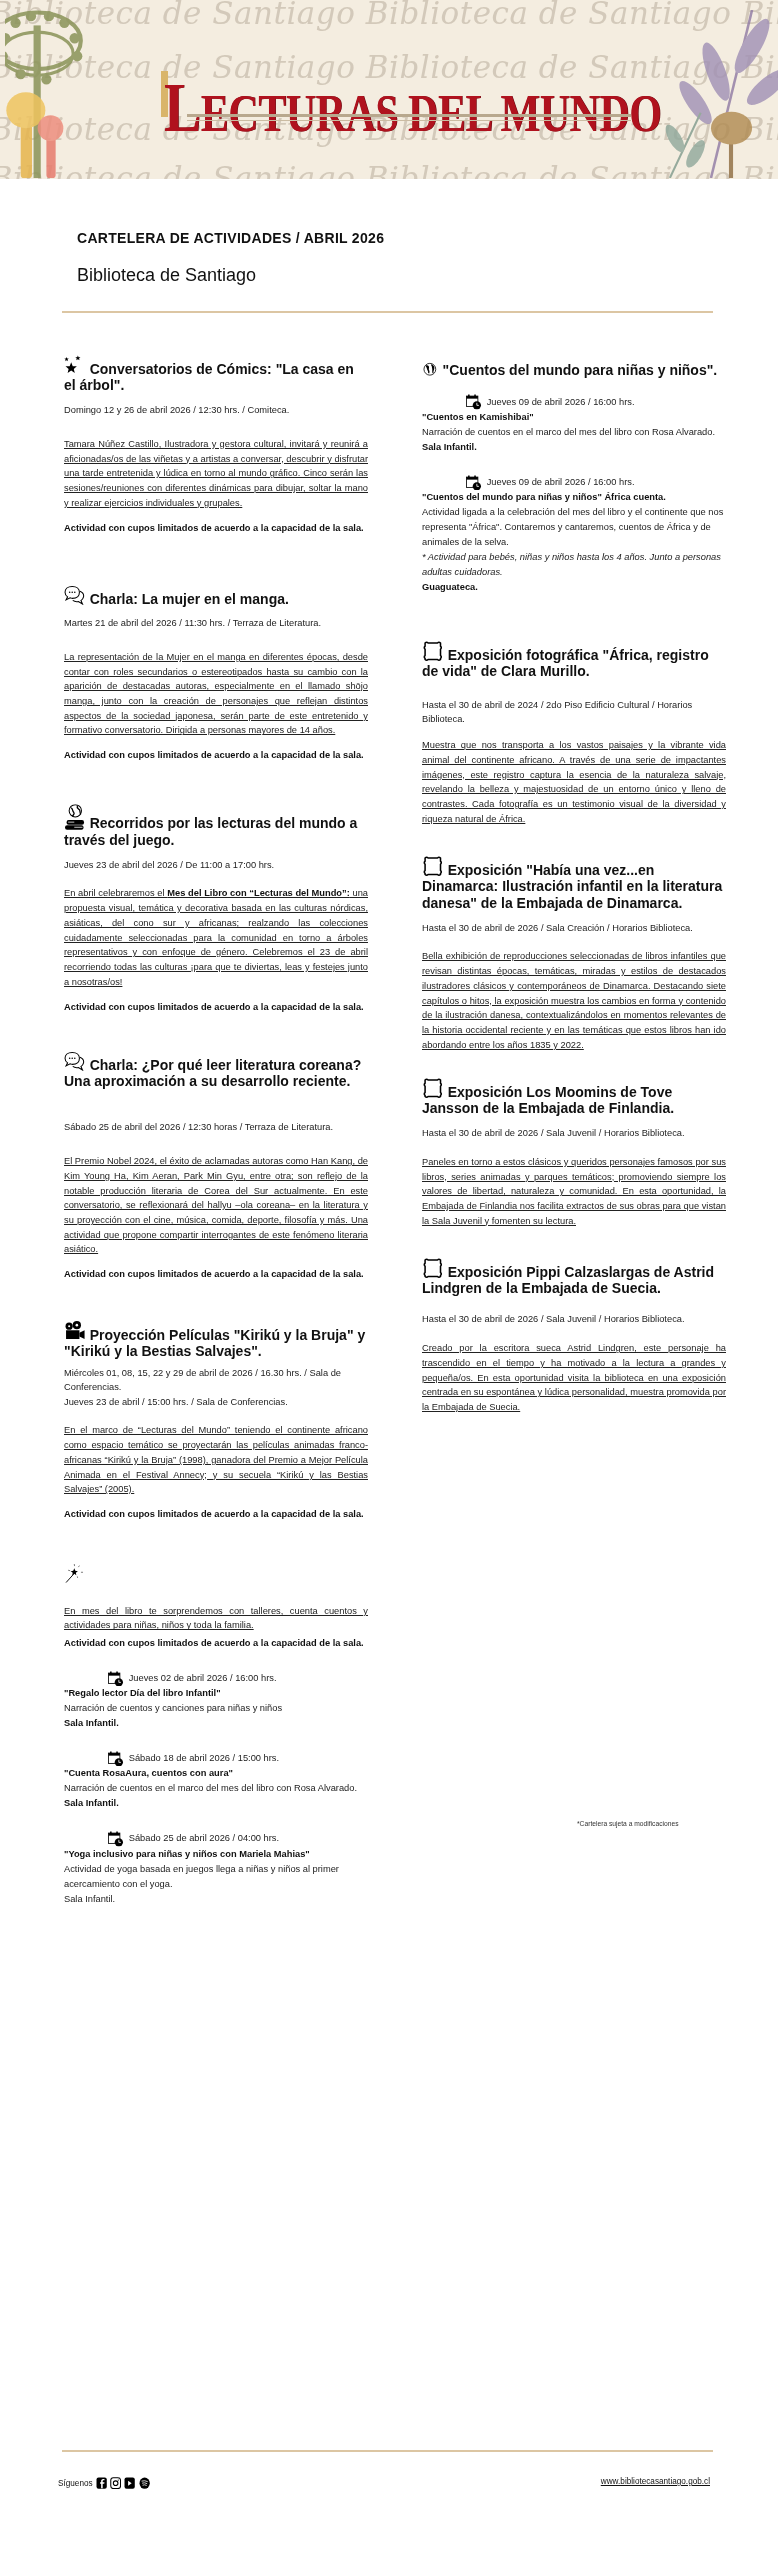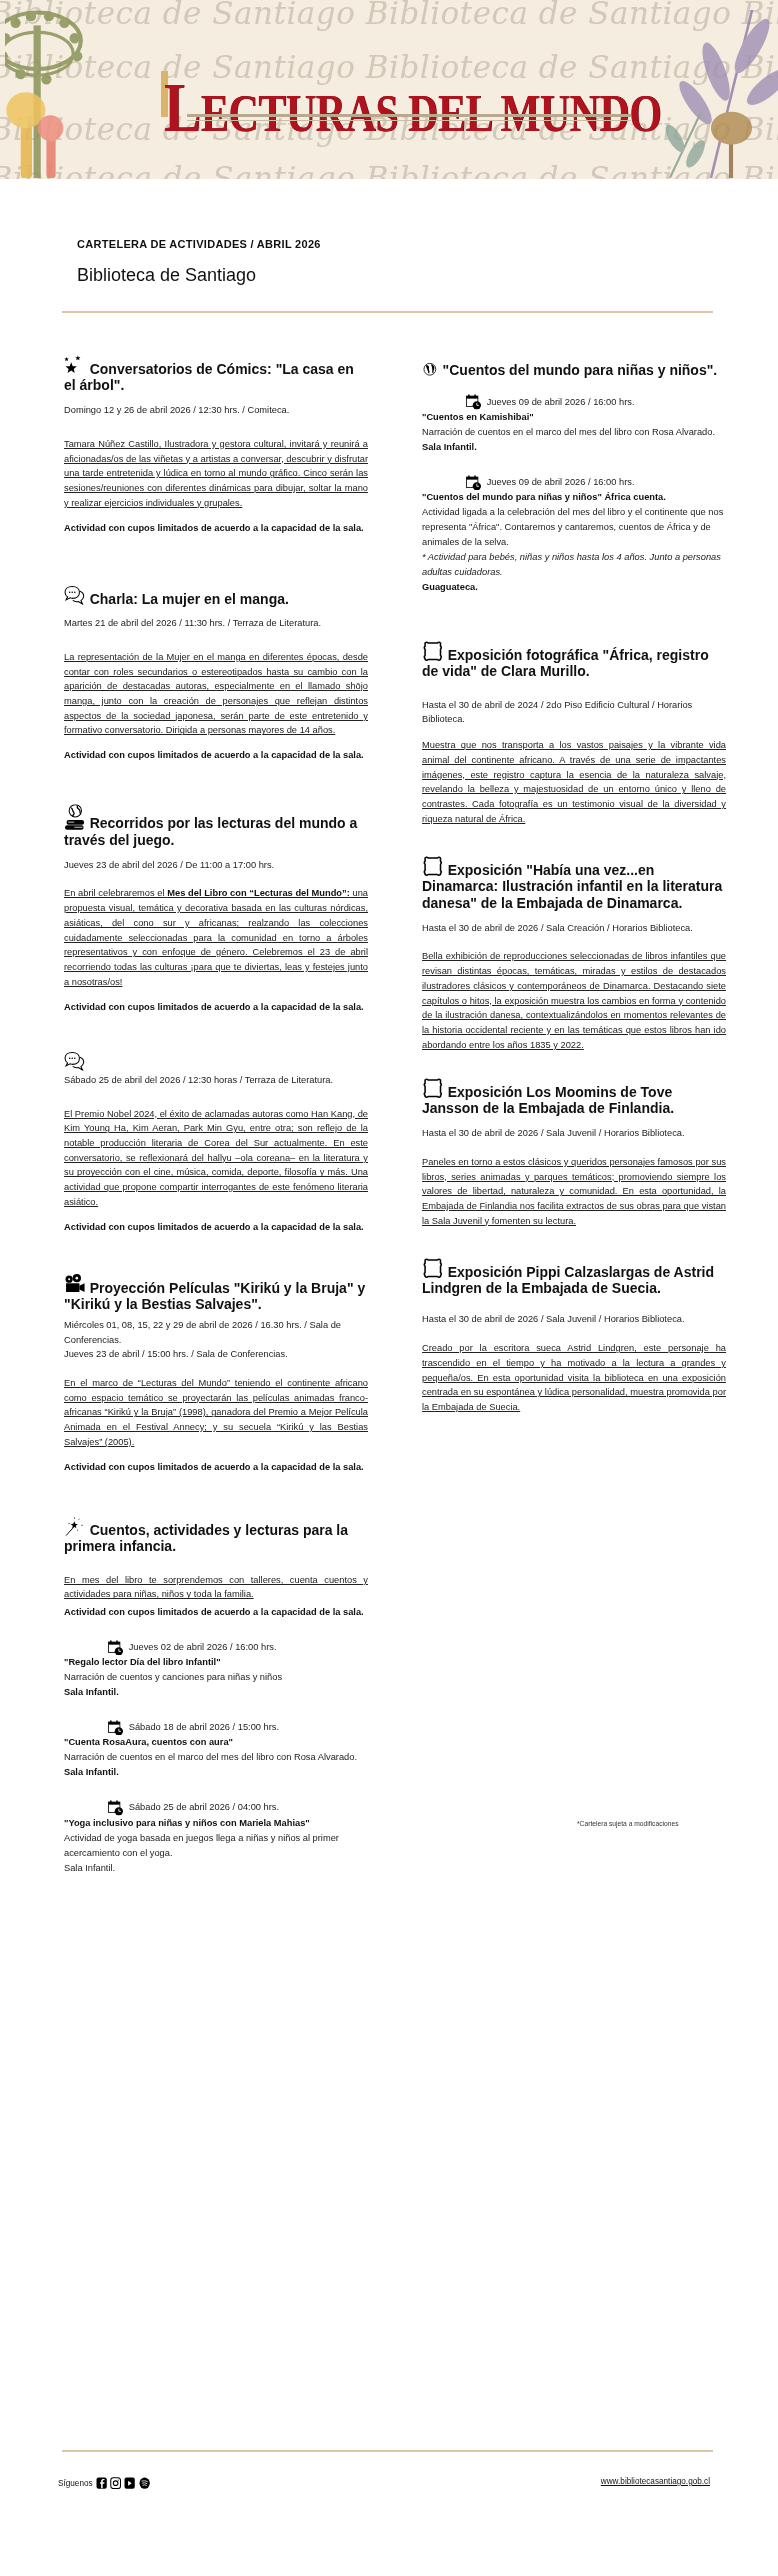--- a/index.html
+++ b/index.html
@@ -11,21 +11,21 @@
     .wm { position: absolute; left: -10.3px; font-family: "DejaVu Serif", serif; font-style: italic; font-size: 31px; color: rgba(150,135,115,0.35); white-space: nowrap; letter-spacing: 0.5px; }
     .wm.r1 { top: -5.2px; } .wm.r2 { top: 49px; } .wm.r3 { top: 111px; } .wm.r4 { top: 160px; }
     .plant { position: absolute; }
     .banner-title { position: absolute; left: 164px; top: 67px; font-family: "Liberation Serif", serif; font-weight: bold; color: #b0121e; font-size: 42px; letter-spacing: -0.5px; white-space: nowrap; text-shadow: 0.5px 0.5px 0 #5d0a10; transform: scaleY(1.25); transform-origin: left top; }
     .banner-title .big { font-size: 56px; }
     .bookmark { position: absolute; left: 161px; top: 71px; width: 7.2px; height: 46px; background: #d9b56a; }
     .banner-rule1 { position: absolute; left: 187px; top: 114px; width: 444px; height: 2.6px; background: #b8a88e; }
     .banner-rule2 { position: absolute; left: 187px; top: 120px; width: 444px; height: 1px; background: #cbbca3; }
 
     
-    .page-title { position: absolute; left: 77px; top: 238px; font-weight: bold; font-size: 11px; letter-spacing: 0.3px; color: #111; }
+    .page-title { position: absolute; left: 77px; top: 230px; font-weight: bold; font-size: 14px; letter-spacing: 0.3px; color: #111; }
     .page-subtitle { position: absolute; left: 77px; top: 265px; font-size: 18px; color: #111; }
     .rule { position: absolute; left: 62px; width: 651px; height: 2.1px; background: #dcc6a3; }
     .rule.top { top: 311px; }
     .rule.bottom { top: 2450px; }
 
     
     .col { position: absolute; width: 304px; }
     .col.left { left: 64px; top: 355px; }
     .col.right { left: 422px; top: 361px; }
 
@@ -193,40 +193,40 @@
           <use href="#i-globebooks"></use>
         </svg><span>Recorridos por las lecturas del mundo a través del juego.</span></h2>
     <p class="ev-meta">Jueves 23 de abril del 2026 / De 11:00 a 17:00 hrs.</p>
     <p class="ev-desc" style="margin-top:14.4px"><span>En abril celebraremos el </span><b>Mes del Libro con “Lecturas del Mundo”:</b><span> una propuesta visual, temática y decorativa basada en las culturas nórdicas, asiáticas, del cono sur y africanas; realzando las colecciones cuidadamente seleccionadas para la comunidad en torno a árboles representativos y con enfoque de género. Celebremos el 23 de abril recorriendo todas las culturas ¡para que te diviertas, leas y festejes junto a nosotras/os!</span></p>
     <p class="ev-note">Actividad con cupos limitados de acuerdo a la capacidad de la sala.</p>
   </section>
 
   <section class="event" style="margin-top:36px">
     <h2 class="ev-title"><svg class="ico" viewBox="0 0 42 40" width="21.6" height="20.6">
           <use href="#i-chat"></use>
-        </svg></h2>
-    <p class="ev-meta" style="margin-top:0">Sábado 25 de abril del 2026 / 12:30 horas / Terraza de Literatura.</p>
+        </svg><span>Charla: ¿Por qué leer literatura coreana? Una aproximación a su desarrollo reciente.</span></h2>
+    <p class="ev-meta" style="margin-top:31px">Sábado 25 de abril del 2026 / 12:30 horas / Terraza de Literatura.</p>
     <p class="ev-desc">El Premio Nobel 2024, el éxito de aclamadas autoras como Han Kang, de Kim Young Ha, Kim Aeran, Park Min Gyu, entre otra; son reflejo de la notable producción literaria de Corea del Sur actualmente. En este conversatorio, se reflexionará del hallyu –ola coreana– en la literatura y su proyección con el cine, música, comida, deporte, filosofía y más. Una actividad que propone compartir interrogantes de este fenómeno literaria asiático.</p>
     <p class="ev-note">Actividad con cupos limitados de acuerdo a la capacidad de la sala.</p>
   </section>
 
   <section class="event" style="margin-top:39px">
     <h2 class="ev-title"><svg class="ico" viewBox="0 0 42 40" width="21.6" height="20.6">
           <use href="#i-film"></use>
         </svg><span>Proyección Películas "Kirikú y la Bruja" y "Kirikú y la Bestias Salvajes".</span></h2>
     <p class="ev-meta" style="margin-top:6px">Miércoles 01, 08, 15, 22 y 29 de abril de 2026 / 16.30 hrs. / Sala de Conferencias.</p>
     <p class="ev-meta" style="margin-top:0">Jueves 23 de abril / 15:00 hrs. / Sala de Conferencias.</p>
     <p class="ev-desc" style="margin-top:14.4px">En el marco de “Lecturas del Mundo” teniendo el continente africano como espacio temático se proyectarán las películas animadas franco-africanas “Kirikú y la Bruja” (1998), ganadora del Premio a Mejor Película Animada en el Festival Annecy; y su secuela “Kirikú y las Bestias Salvajes” (2005).</p>
     <p class="ev-note">Actividad con cupos limitados de acuerdo a la capacidad de la sala.</p>
   </section>
 
   <section class="event" style="margin-top:41px">
     <h2 class="ev-title"><svg class="ico" viewBox="0 0 42 40" width="21.6" height="20.6">
           <use href="#i-wand"></use>
-        </svg><span>Cuentos, actividades y lecturas para la primera infancia.</span></h2>
+        </svg></h2>
     <p class="ev-desc" style="margin-top:18.5px">En mes del libro te sorprendemos con talleres, cuenta cuentos y actividades para niñas, niños y toda la familia.</p>
     <p class="ev-note" style="margin-top:2.1px">Actividad con cupos limitados de acuerdo a la capacidad de la sala.</p>
 
     <div class="sub">
       <div class="date-line">
           <svg class="cal" viewBox="0 0 30 30" width="15.5" height="15.5">
             <use href="#i-cal"></use>
           </svg>
           <span>Jueves 02 de abril 2026 / 16:00 hrs.</span>
         </div>

